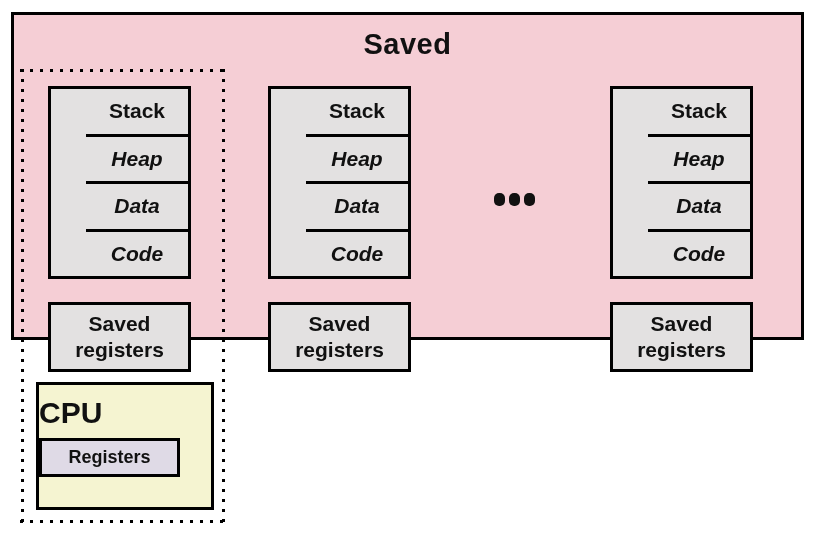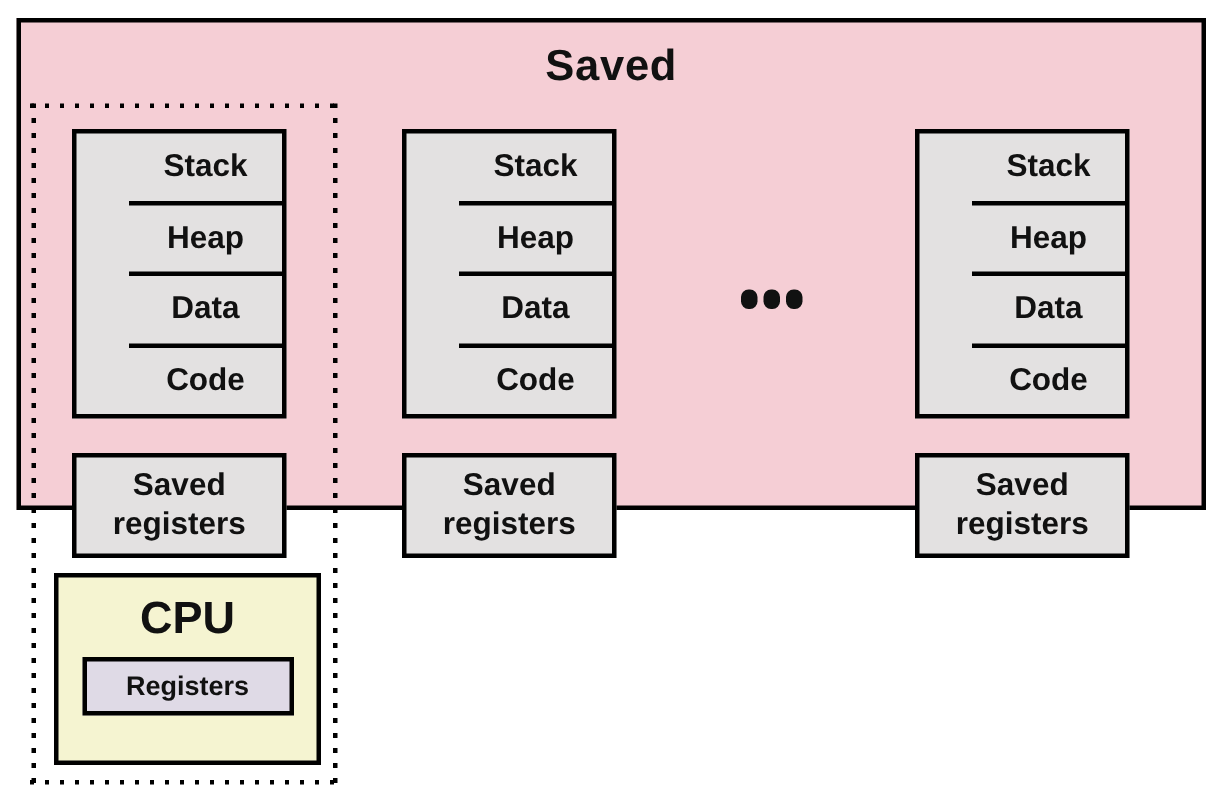--- a/index.html
+++ b/index.html
@@ -62,20 +62,21 @@
     flex: 1;
     display: flex;
     align-items: center;
     justify-content: center;
     font-size: 21px;
     font-weight: bold;
     color: #111;
   }
   .seg-row + .seg-row {
     border-top: 3px solid var(--border, #000);
+    font-style: italic;
   }
 
   .saved-box {
     box-sizing: border-box;
     margin-top: 23px;
     height: 70px;
     border: 3px solid var(--border, #000);
     background: var(--segment-fill, #e3e1e1);
     display: flex;
     align-items: center;
@@ -131,21 +132,21 @@
     position: absolute;
     left: 36px;
     top: 382px;
     width: 178px;
     height: 128px;
     box-sizing: border-box;
     background: var(--cpu-fill, #f5f4d1);
     border: 3px solid var(--border, #000);
     display: flex;
     flex-direction: column;
-    align-items: center;
+    align-items: flex-start;
   }
   .cpu-title {
     margin-top: 8px;
     font-size: 30px;
     font-weight: bold;
     line-height: 40px;
     color: #111;
   }
   .registers-box {
     box-sizing: border-box;

